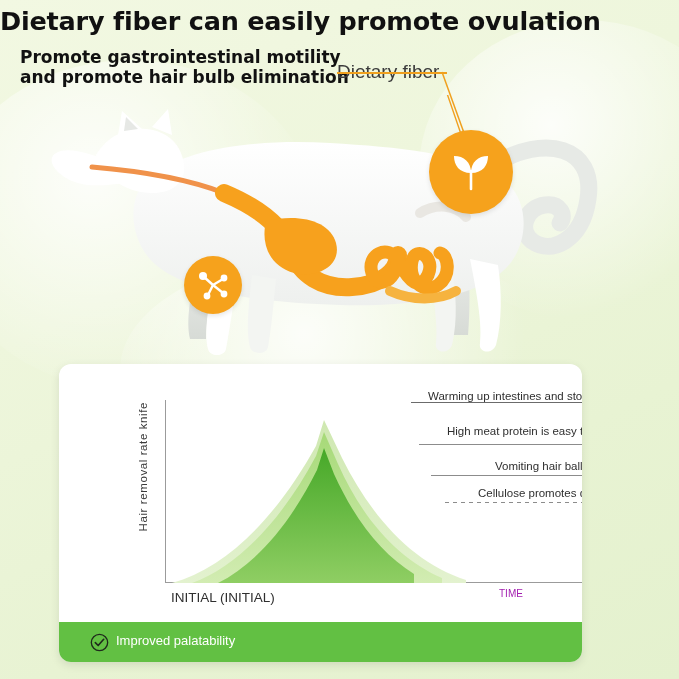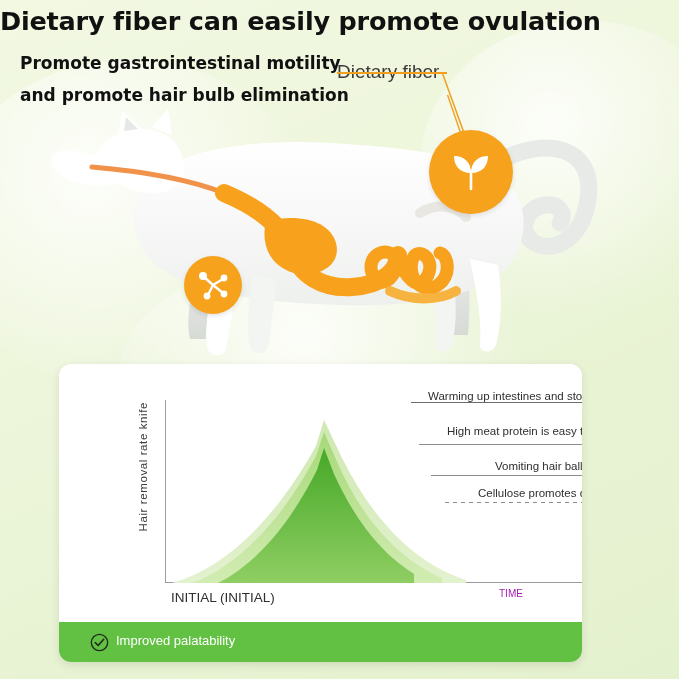--- a/index.html
+++ b/index.html
@@ -43,21 +43,21 @@
     white-space: nowrap;
   }
   .subtitle {
     position: absolute;
     left: 20px;
     top: 47px;
     width: 330px;
     font-family: "DejaVu Sans", sans-serif;
     font-weight: bold;
     font-size: 17px;
-    line-height: 32px;
+    line-height: 20px;
     color: #111111;
   }
 
   
   .fiber-label {
     position: absolute;
     left: 337px;
     top: 61px;
     font-family: "Liberation Sans", sans-serif;
     font-size: 19px;

